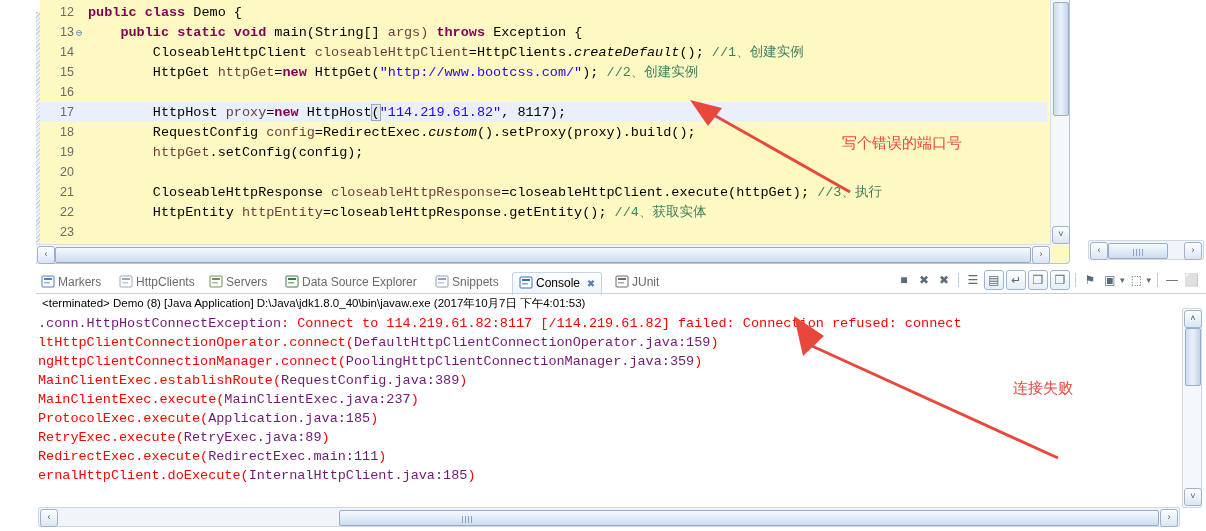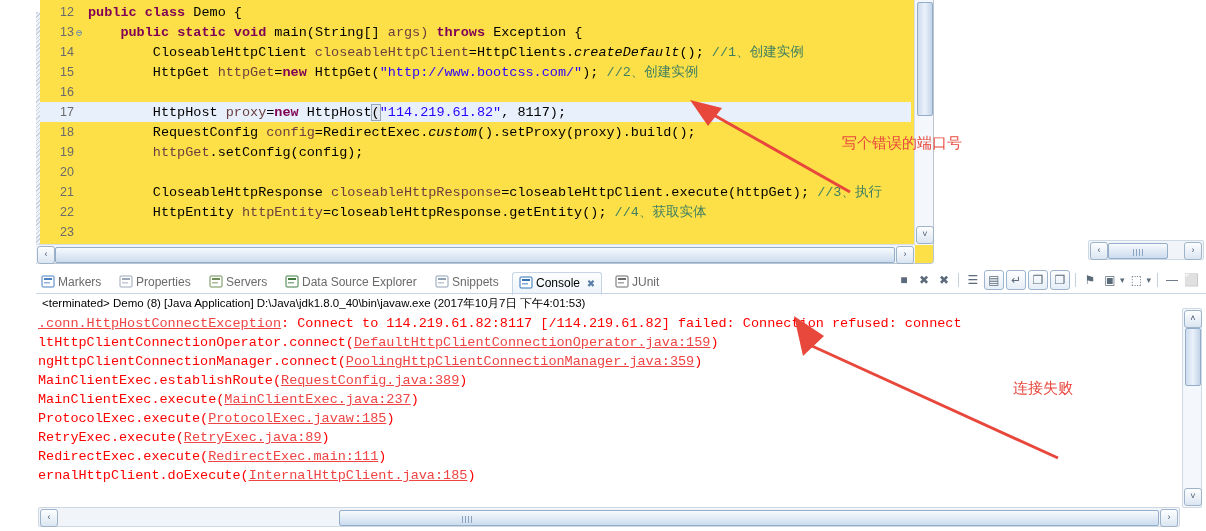--- a/index.html
+++ b/index.html
@@ -1,22 +1,22 @@
 <!DOCTYPE html>
 <html><head>
 <meta charset="utf-8">
 <style>
   html,body{margin:0;padding:0;background:#fff;}
   body{width:1206px;height:531px;overflow:hidden;
        font-family:"Liberation Sans","DejaVu Sans",sans-serif;font-size:12px;}
 
   
   #editor-area{position:absolute;left:0;top:0;width:1206px;height:268px;background:#fff;}
-  #editor-frame{position:absolute;left:36px;top:0;width:898px;height:264px;
-    border:1px solid #b9c4cf;border-top:none;border-left:none;background:#fde047;
+  #editor-frame{position:absolute;left:36px;top:0;width:1034px;height:264px;
+    border:1px solid #b9c4cf;border-top:none;border-left:none;background:#fef9c3;
     box-sizing:border-box;border-radius:0 0 4px 0;}
   #side-frame{position:absolute;left:1084px;top:0;width:122px;height:264px;background:#fff;}
 
   #gutter{position:absolute;left:0;top:0;width:4px;height:264px;
     background:repeating-linear-gradient(135deg,#c6d2e0 0 1px,#eef2f7 1px 3px);}
   #gutter-top{position:absolute;left:0;top:0;width:4px;height:12px;background:#fff;}
 
   .code-line{position:absolute;left:4px;right:22px;height:20px;white-space:pre;
     font-family:"Liberation Mono","DejaVu Sans Mono",monospace;font-size:13.5px;
     line-height:20px;color:#000;}
@@ -74,21 +74,21 @@
 
   #runline{position:absolute;left:42px;top:28px;width:1160px;height:16px;
     font-size:11.5px;color:#000;white-space:nowrap;
     font-family:"Liberation Sans",sans-serif;}
 
   #console-out{position:absolute;left:38px;top:46px;width:1146px;height:172px;
     overflow:hidden;background:#fff;}
   .cline{height:19px;line-height:19px;white-space:pre;
     font-family:"Liberation Mono","DejaVu Sans Mono",monospace;font-size:13.5px;
     color:#ff0000;}
-  .lnk{color:#ef4444;text-decoration:underline;}
+  .lnk{color:#701a75;}
   .red{color:#ff0000;}
 
   
   .anno{position:absolute;color:#e8483c;font-family:Liberation Sans, sans-serif;
     font-size:15px;white-space:nowrap;}
   svg.arrow{position:absolute;overflow:visible;pointer-events:none;}
 </style>
 </head>
 <body>
 
@@ -148,21 +148,21 @@
   <div id="tabbar">
       <div class="vtab" style="left: 0px; padding: 0px 5px;"><span><svg class="tabicon" viewBox="0 0 14 13">
             <rect x="1" y="1" width="12" height="11" rx="1" fill="#fff" stroke="#4a7fc1"></rect>
             <rect x="3" y="3" width="8" height="2" fill="#4a7fc1"></rect>
             <rect x="3" y="7" width="6" height="1.5" fill="#4a7fc1" opacity=".6"></rect>
           </svg></span><span>Markers</span></div>
       <div class="vtab" style="left: 78px; padding: 0px 5px;"><span><svg class="tabicon" viewBox="0 0 14 13">
             <rect x="1" y="1" width="12" height="11" rx="1" fill="#fff" stroke="#9aa8b8"></rect>
             <rect x="3" y="3" width="8" height="2" fill="#9aa8b8"></rect>
             <rect x="3" y="7" width="6" height="1.5" fill="#9aa8b8" opacity=".6"></rect>
-          </svg></span><span>Properties</span></div>
+          </svg></span><span>HttpClients</span></div>
       <div class="vtab" style="left: 168px; padding: 0px 5px;"><span><svg class="tabicon" viewBox="0 0 14 13">
             <rect x="1" y="1" width="12" height="11" rx="1" fill="#fff" stroke="#6f8f55"></rect>
             <rect x="3" y="3" width="8" height="2" fill="#6f8f55"></rect>
             <rect x="3" y="7" width="6" height="1.5" fill="#6f8f55" opacity=".6"></rect>
           </svg></span><span>Servers</span></div>
       <div class="vtab" style="left: 244px; padding: 0px 5px;"><span><svg class="tabicon" viewBox="0 0 14 13">
             <rect x="1" y="1" width="12" height="11" rx="1" fill="#fff" stroke="#3e7a3e"></rect>
             <rect x="3" y="3" width="8" height="2" fill="#3e7a3e"></rect>
             <rect x="3" y="7" width="6" height="1.5" fill="#3e7a3e" opacity=".6"></rect>
           </svg></span><span>Data Source Explorer</span></div>
@@ -187,21 +187,21 @@
   <div id="consoletools"><span class="tbtn" style="text-align: center; line-height: 18px; font-size: 12px; color: rgb(92, 107, 122);">■</span><span class="tbtn" style="text-align: center; line-height: 18px; font-size: 12px; color: rgb(92, 107, 122);">✖</span><span class="tbtn" style="text-align: center; line-height: 18px; font-size: 12px; color: rgb(92, 107, 122);">✖</span><span class="tsep"></span><span class="tbtn" style="text-align: center; line-height: 18px; font-size: 12px; color: rgb(92, 107, 122);">☰</span><span class="tbtn" style="text-align: center; line-height: 18px; font-size: 12px; color: rgb(92, 107, 122); border: 1px solid rgb(157, 180, 204); border-radius: 3px; background: linear-gradient(rgb(253, 254, 254), rgb(230, 238, 247));">▤</span><span class="tbtn" style="text-align: center; line-height: 18px; font-size: 12px; color: rgb(92, 107, 122); border: 1px solid rgb(157, 180, 204); border-radius: 3px; background: linear-gradient(rgb(253, 254, 254), rgb(230, 238, 247));">↵</span><span class="tbtn" style="text-align: center; line-height: 18px; font-size: 12px; color: rgb(92, 107, 122); border: 1px solid rgb(157, 180, 204); border-radius: 3px; background: linear-gradient(rgb(253, 254, 254), rgb(230, 238, 247));">❐</span><span class="tbtn" style="text-align: center; line-height: 18px; font-size: 12px; color: rgb(92, 107, 122); border: 1px solid rgb(157, 180, 204); border-radius: 3px; background: linear-gradient(rgb(253, 254, 254), rgb(230, 238, 247));">❐</span><span class="tsep"></span><span class="tbtn" style="text-align: center; line-height: 18px; font-size: 12px; color: rgb(92, 107, 122);">⚑</span><span class="tbtn" style="text-align: center; line-height: 18px; font-size: 12px; color: rgb(92, 107, 122);">▣</span><span style="font-size: 9px; color: rgb(92, 107, 122); margin-right: 2px;">▾</span><span class="tbtn" style="text-align: center; line-height: 18px; font-size: 12px; color: rgb(92, 107, 122);">⬚</span><span style="font-size: 9px; color: rgb(92, 107, 122); margin-right: 2px;">▾</span><span class="tsep"></span><span class="tbtn" style="text-align: center; line-height: 18px; font-size: 12px; color: rgb(92, 107, 122);">—</span><span class="tbtn" style="text-align: center; line-height: 18px; font-size: 12px; color: rgb(92, 107, 122);">⬜</span></div>
 
   <div id="runline">&lt;terminated&gt; Demo (8) [Java Application] D:\Java\jdk1.8.0_40\bin\javaw.exe (2017年10月7日 下午4:01:53)</div>
 
   <div id="console-out">
       <div class="cline"><span class="lnk">.conn.HttpHostConnectException</span><span class="red">: Connect to 114.219.61.82:8117 [/114.219.61.82] failed: Connection refused: connect</span></div>
       <div class="cline"><span class="red">ltHttpClientConnectionOperator.connect(</span><span class="lnk">DefaultHttpClientConnectionOperator.java:159</span><span class="red">)</span></div>
       <div class="cline"><span class="red">ngHttpClientConnectionManager.connect(</span><span class="lnk">PoolingHttpClientConnectionManager.java:359</span><span class="red">)</span></div>
       <div class="cline"><span class="red">MainClientExec.establishRoute(</span><span class="lnk">RequestConfig.java:389</span><span class="red">)</span></div>
       <div class="cline"><span class="red">MainClientExec.execute(</span><span class="lnk">MainClientExec.java:237</span><span class="red">)</span></div>
-      <div class="cline"><span class="red">ProtocolExec.execute(</span><span class="lnk">ProtocolExec.javaw:185</span><span class="red">)</span></div>
+      <div class="cline"><span class="red">ProtocolExec.execute(</span><span class="lnk">Application.java:185</span><span class="red">)</span></div>
       <div class="cline"><span class="red">RetryExec.execute(</span><span class="lnk">RetryExec.java:89</span><span class="red">)</span></div>
       <div class="cline"><span class="red">RedirectExec.execute(</span><span class="lnk">RedirectExec.main:111</span><span class="red">)</span></div>
       <div class="cline"><span class="red">ernalHttpClient.doExecute(</span><span class="lnk">InternalHttpClient.java:185</span><span class="red">)</span></div>
       <div class="cline"></div>
     </div>
 
   <div class="vscroll" style="right:4px;top:40px;height:198px;border:1px solid #cfd9e4;border-radius:2px;">
     <div class="vbtn" style="top:1px;">˄</div>
     <div class="vthumb" style="top:19px;height:56px;"></div>
     <div class="vbtn" style="bottom:1px;">˅</div>

